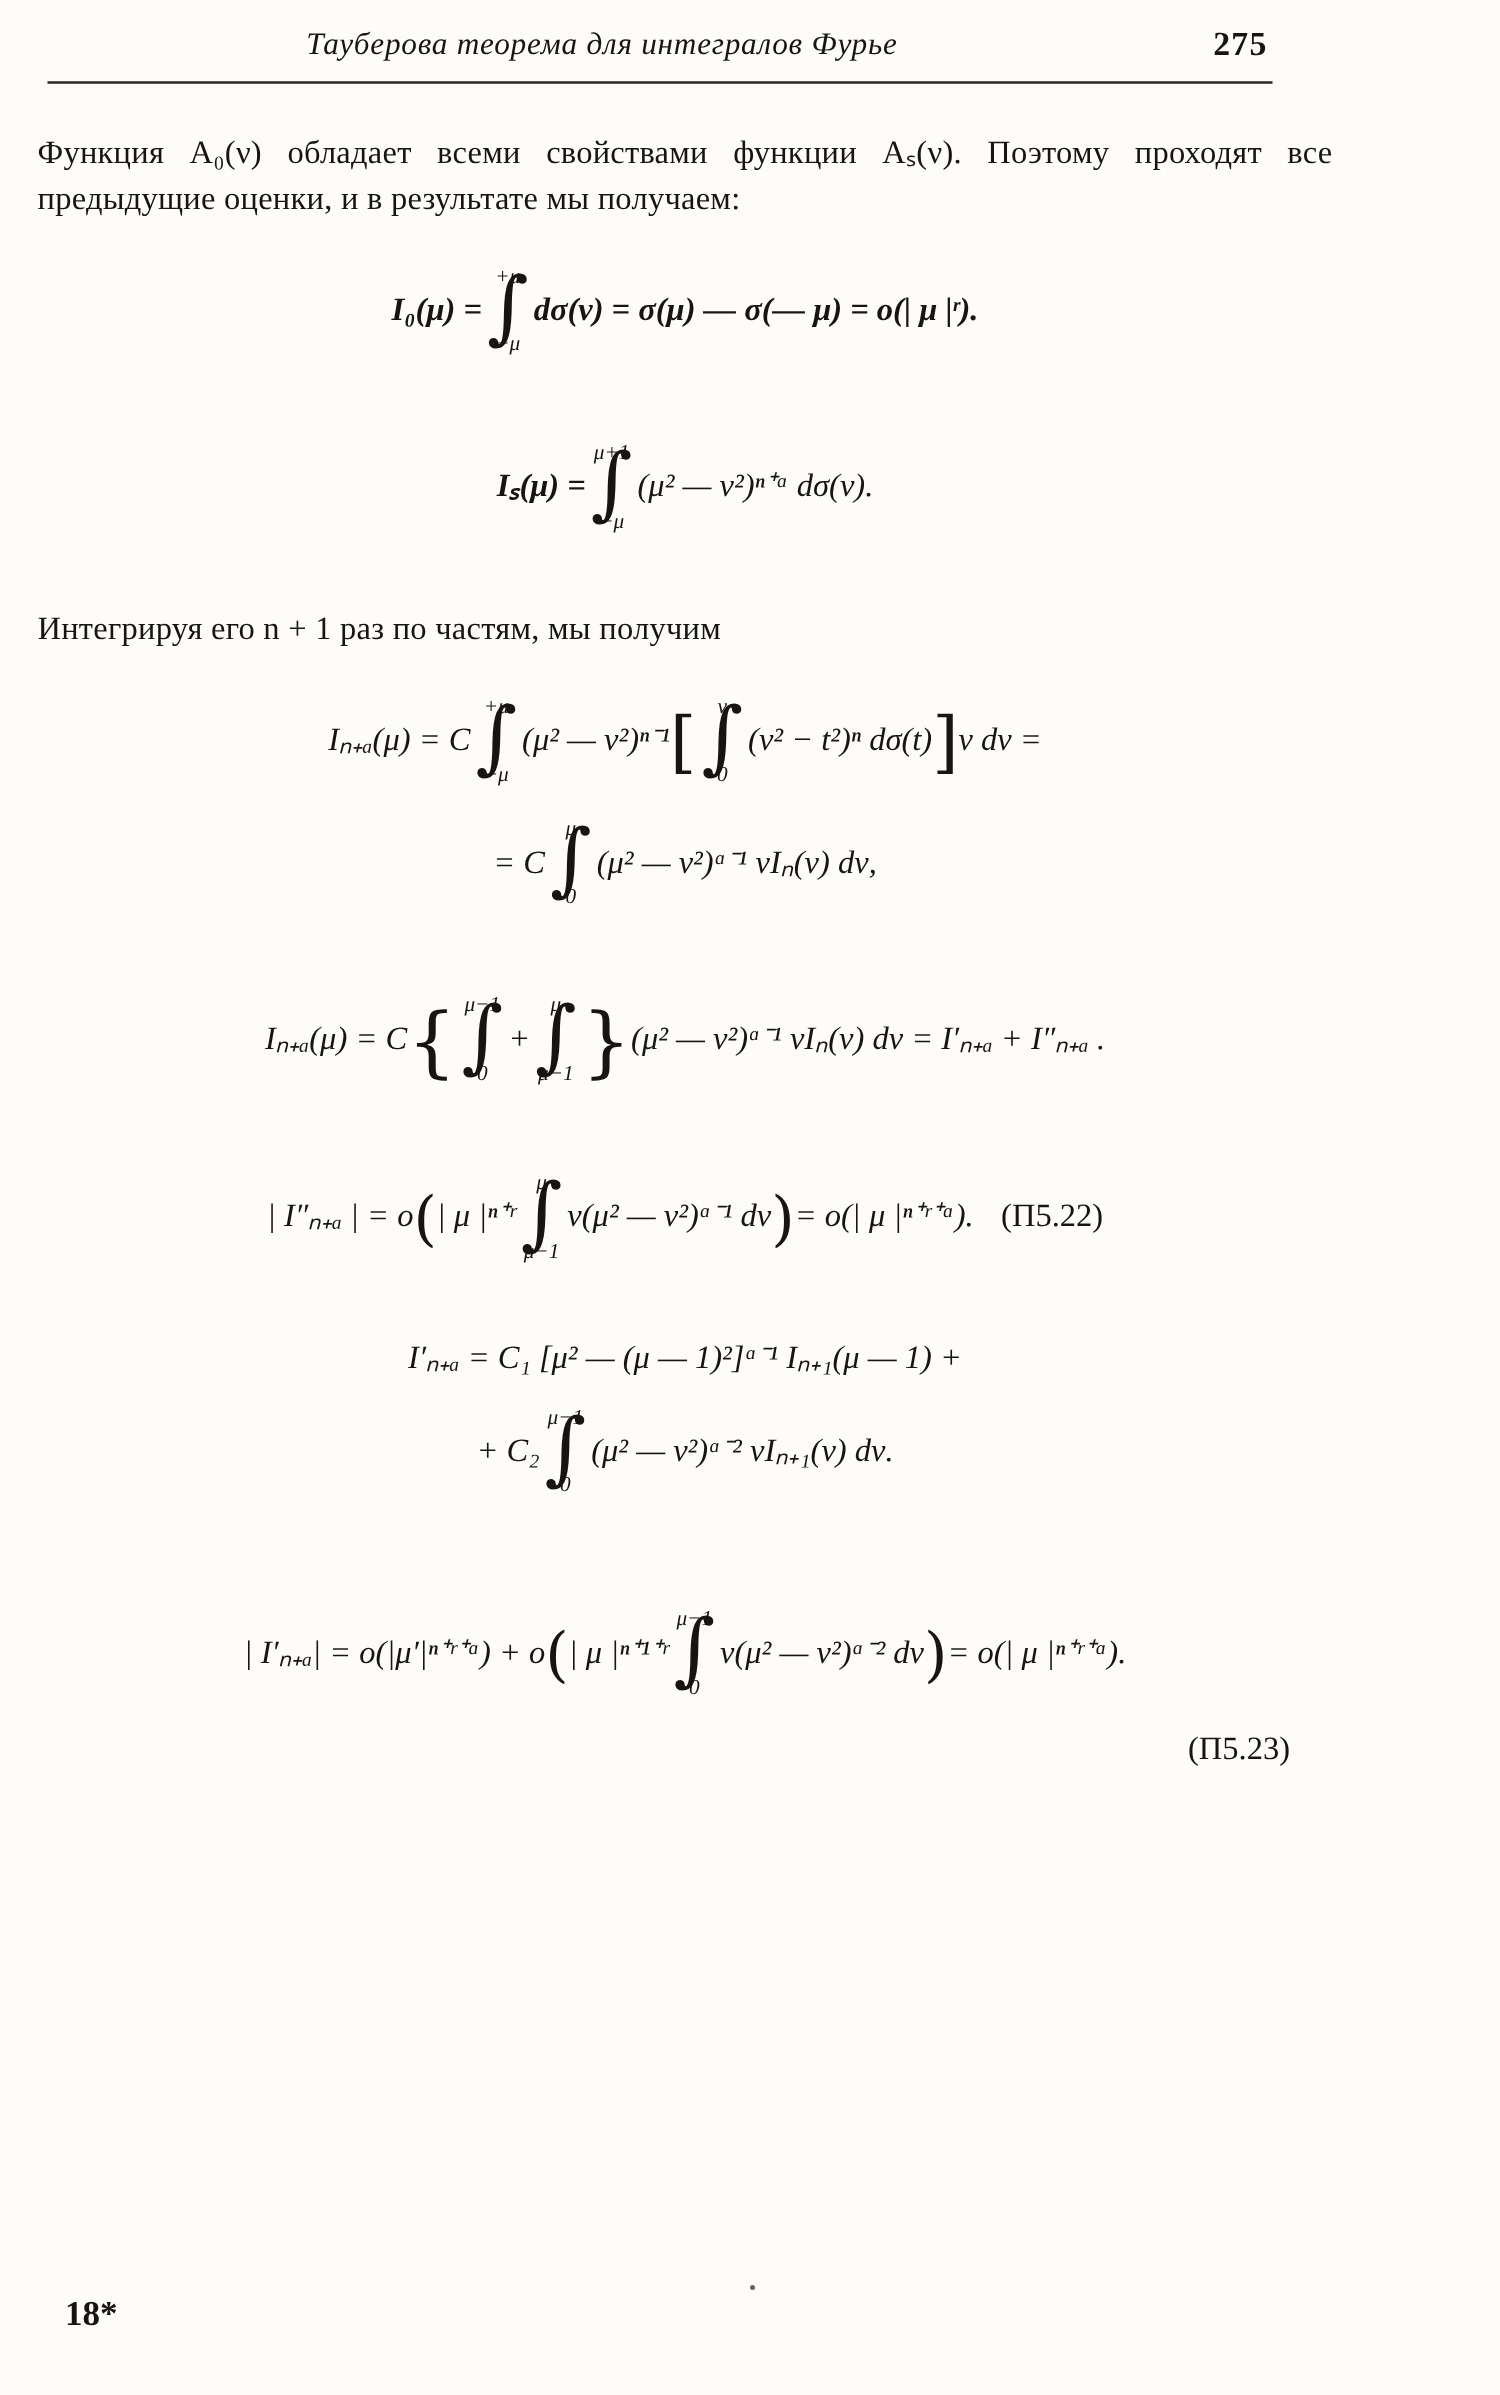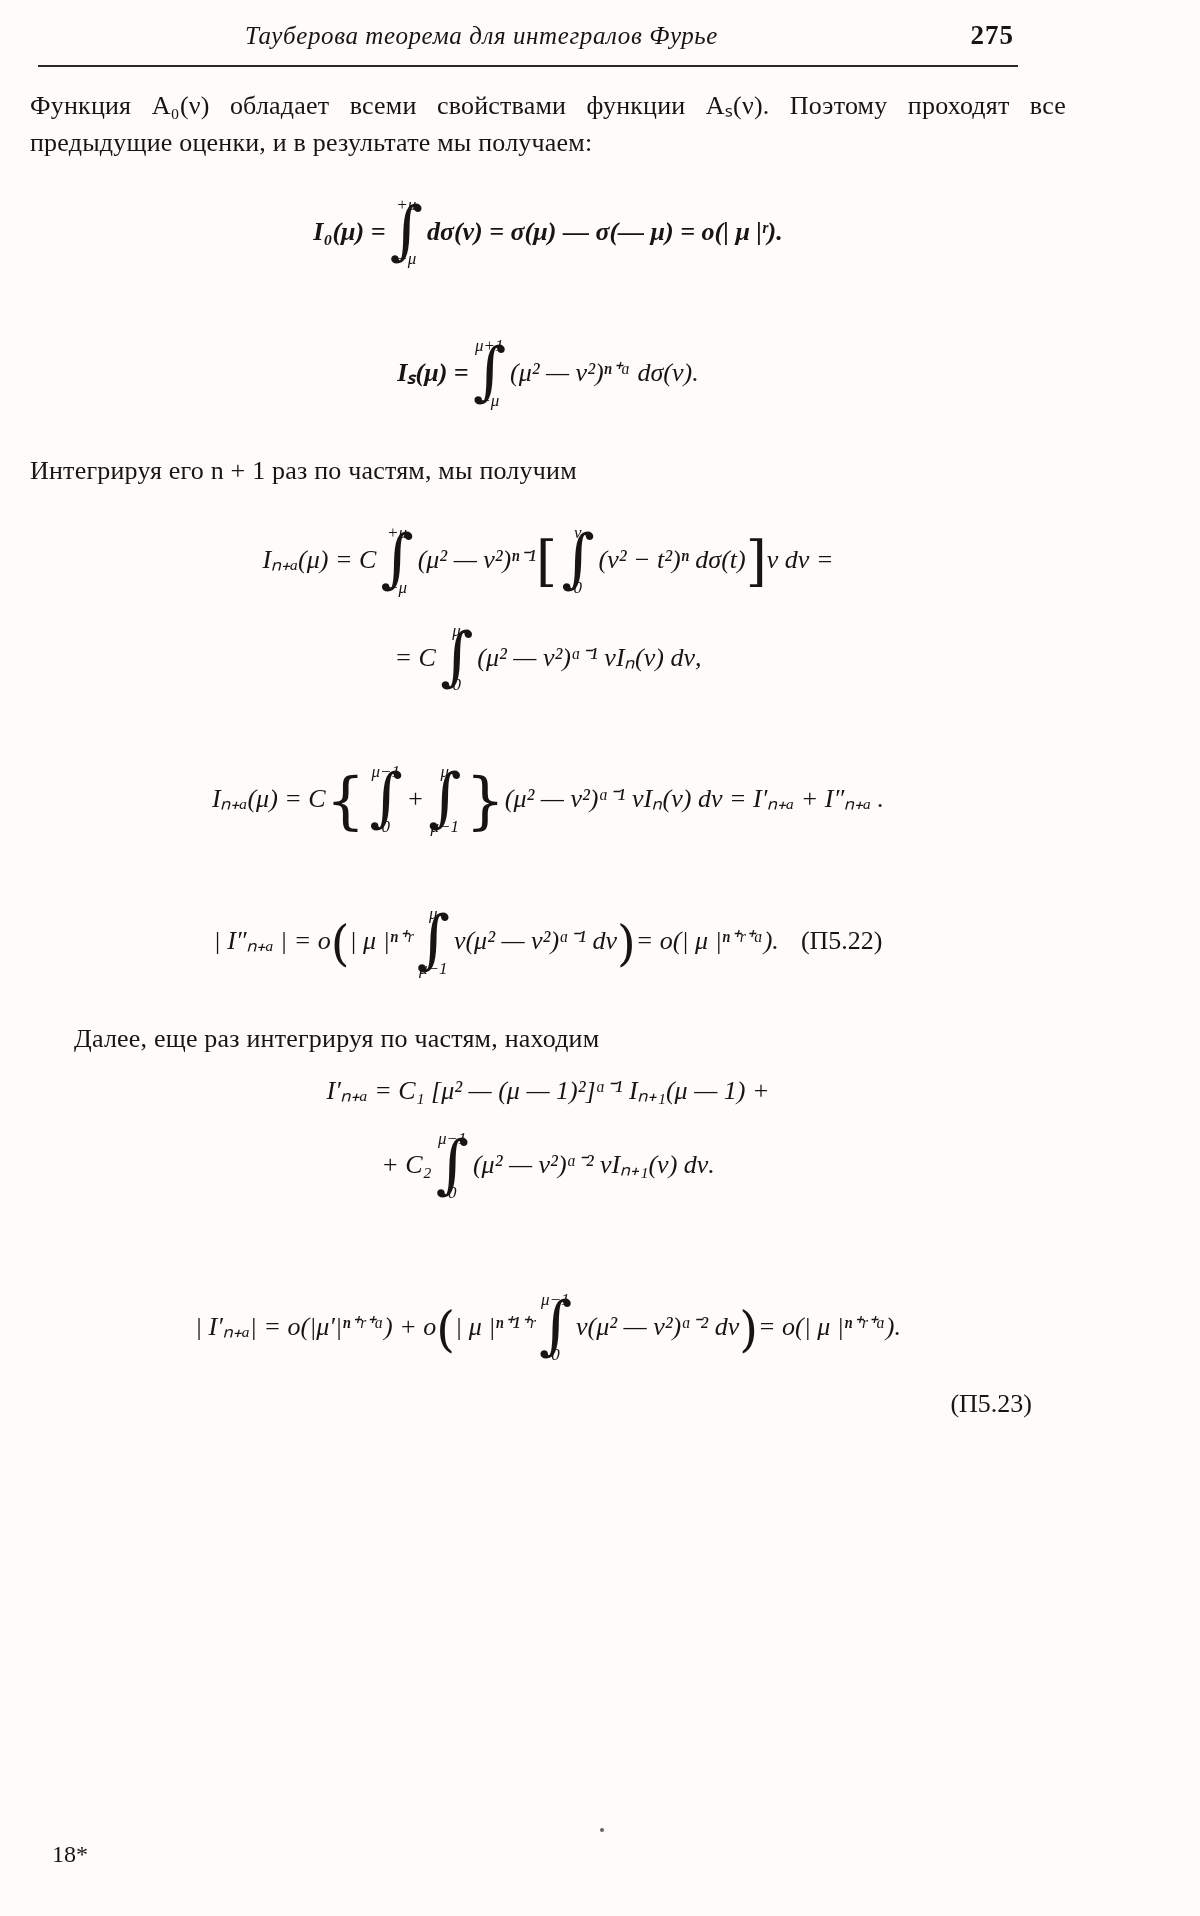--- a/index.html
+++ b/index.html
@@ -50,21 +50,21 @@
     border-bottom:2.2px solid #2c2723;
   }
   
   .content {
     position:absolute;
     left:30px;
     right:30px;
     top:88px;
   }
   p.para {
-    margin:0 0 0 0;
+    margin:16px 0 0 0;
     font-size:26px;
     line-height:1.42;
     text-align:justify;
     text-justify:inter-word;
     letter-spacing:0.2px;
   }
   p.para.indent { text-indent:44px; }
   .sp-20 { height:20px; }
   .sp-26 { height:26px; }
   .sp-34 { height:34px; }
@@ -133,22 +133,22 @@
     font-family:"DejaVu Serif", serif;
     vertical-align:middle;
     display:inline-block;
     transform:translateY(1px);
   }
   .eq-wrap { position:relative; }
   .footmark {
     position:absolute;
     left:52px;
     bottom:48px;
-    font-size:24px;
-    font-weight:normal;
+    font-size:28px;
+    font-weight:bold;
   }
   .centerdot {
     position:absolute;
     left:600px;
     bottom:84px;
     width:4px; height:4px;
     background:#6b6259;
     border-radius:50%;
   }
   .tagline {
@@ -277,21 +277,20 @@
         <span class="mi">ν(μ² — ν²)ᵅ⁻¹ dν</span>
         <span class="bigpar">)</span>
         <span class="mi">= o(| μ |ⁿ⁺ʳ⁺ᵅ).</span>
         <span style="display:inline-block;width:22px"></span>
         <span>(П5.22)</span>
       </div>
     </div>
 
     <div class="sp-44"></div>
 
-    <p class="para indent">Далее, еще раз интегрируя по частям, находим</p>
 
     <div class="sp-20"></div>
 
     <div class="eq">
       <span class="mi">I′ₙ₊ₐ = C₁ [μ² — (μ — 1)²]ᵅ⁻¹ Iₙ₊₁(μ — 1) +</span>
     </div>
 
     <div class="sp-26"></div>
 
     <div class="eq eq-row">

